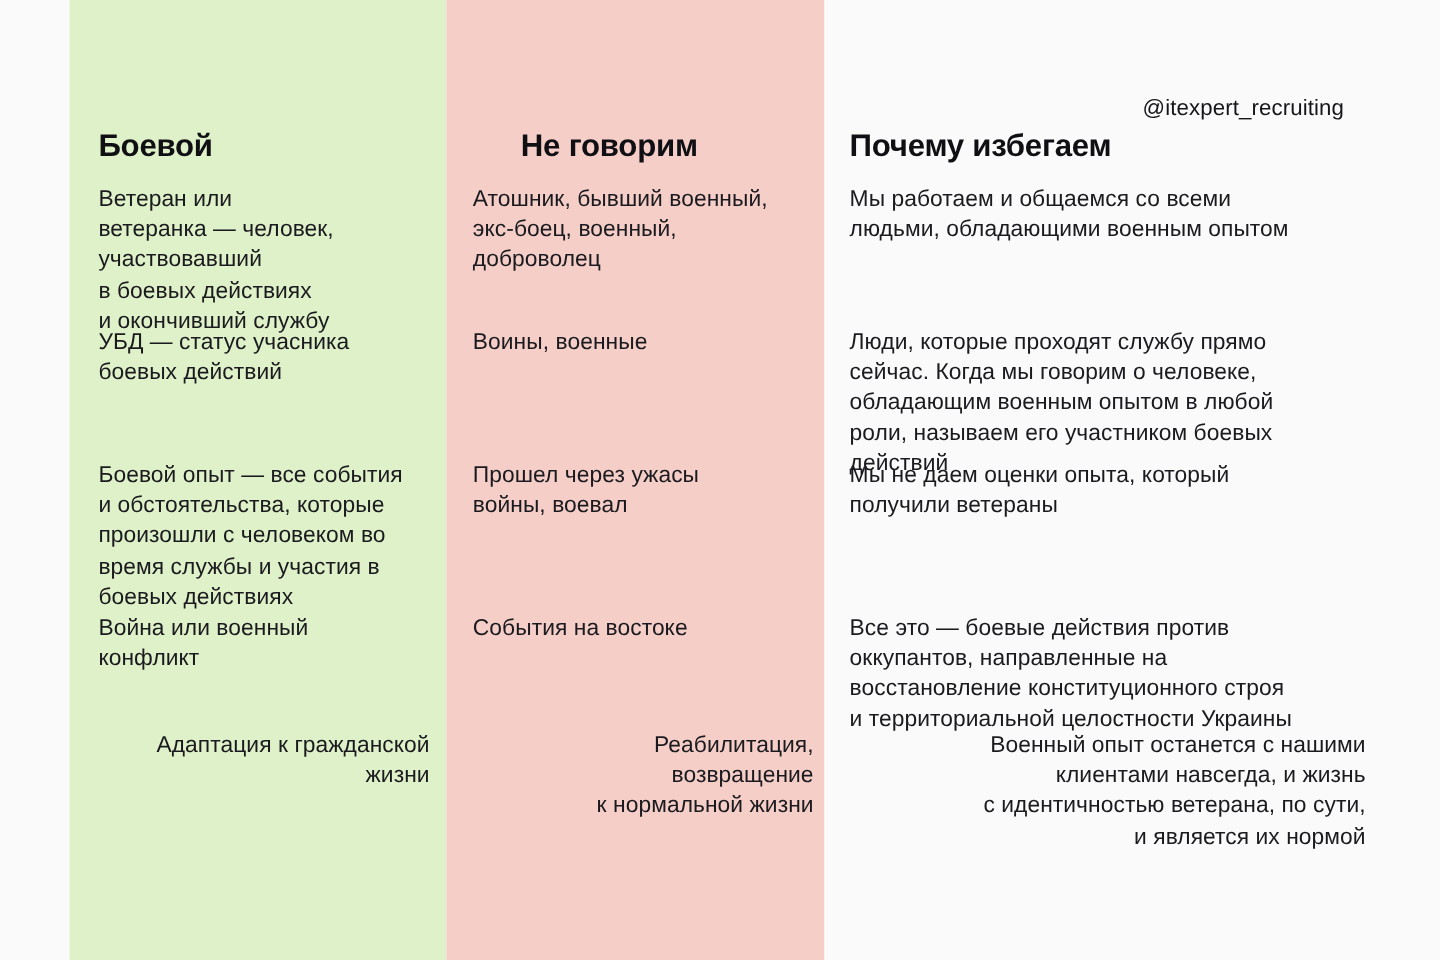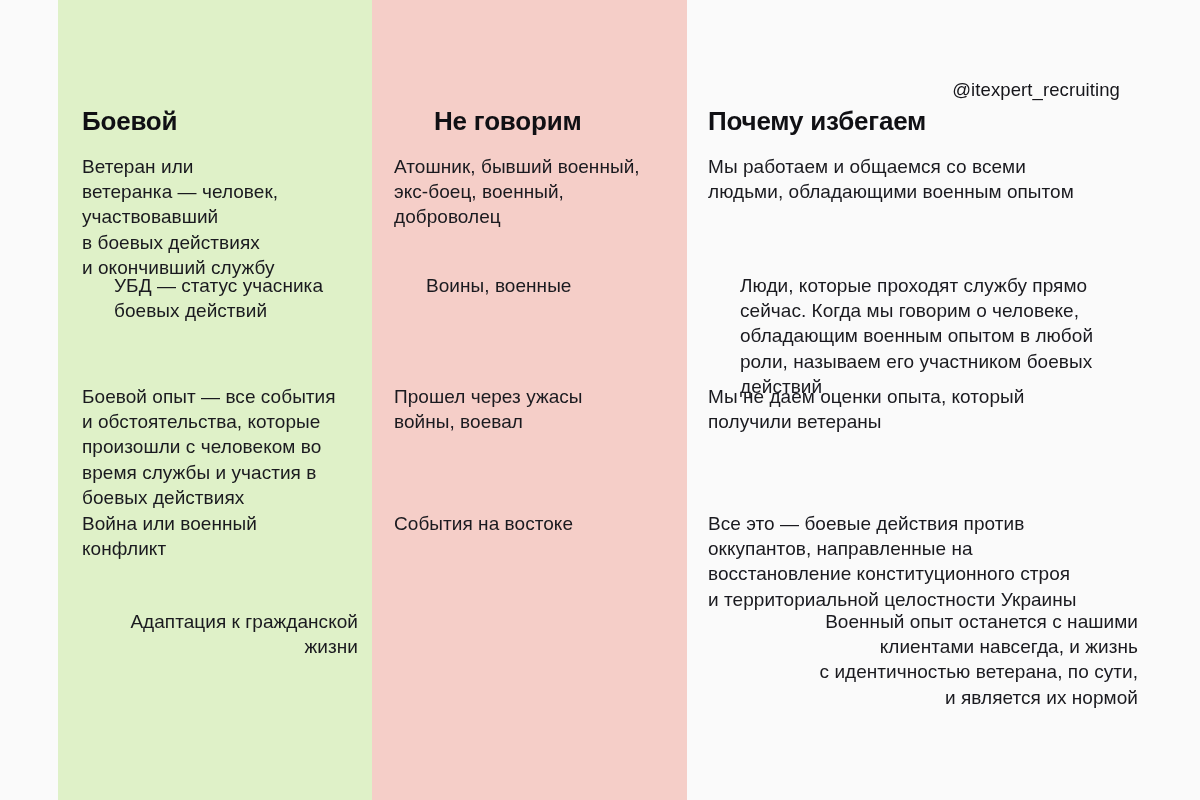--- a/index.html
+++ b/index.html
@@ -60,21 +60,21 @@
     line-height: 25.2px;
     color: #1a1a1f;
     white-space: pre-line;
     letter-spacing: 0.05px;
   }
   .col-speak-cell { left: 82px;  width: 276px; }
   .col-avoid-cell { left: 394px; width: 284px; }
   .col-why-cell   { left: 708px; width: 430px; }
 
   .r0 { top: 154px; }
-  .r1 { top: 273px; margin-left: 32px; }
+  .r1 { top: 273px; }
   .r2 { top: 384px; }
   .r3 { top: 511px; }
   .r4 { top: 609px; text-align: right; }
 </style>
 </head>
 <body style="background: rgb(250, 250, 250);">
 
 <div id="band-speak" class="band" style="background: rgb(223, 241, 200);"></div>
 <div id="band-avoid" class="band" style="background: rgb(245, 206, 200);"></div>
 <div id="band-why" class="band" style="background: rgb(250, 250, 250);"></div>
@@ -120,18 +120,21 @@
   <div class="cell col-speak-cell r3">Война или военный
 конфликт</div>
   <div class="cell col-avoid-cell r3">События на востоке</div>
   <div class="cell col-why-cell   r3">Все это — боевые действия против
 оккупантов, направленные на
 восстановление конституционного строя
 и территориальной целостности Украины</div>
 
   <div class="cell col-speak-cell r4">Адаптация к гражданской
 жизни</div>
+  <div class="cell col-avoid-cell r4">Реабилитация,
+возвращение
+к нормальной жизни</div>
   <div class="cell col-why-cell   r4">Военный опыт останется с нашими
 клиентами навсегда, и жизнь
 с идентичностью ветерана, по сути,
 и является их нормой</div>
 
 </div>
 
 </body></html>

